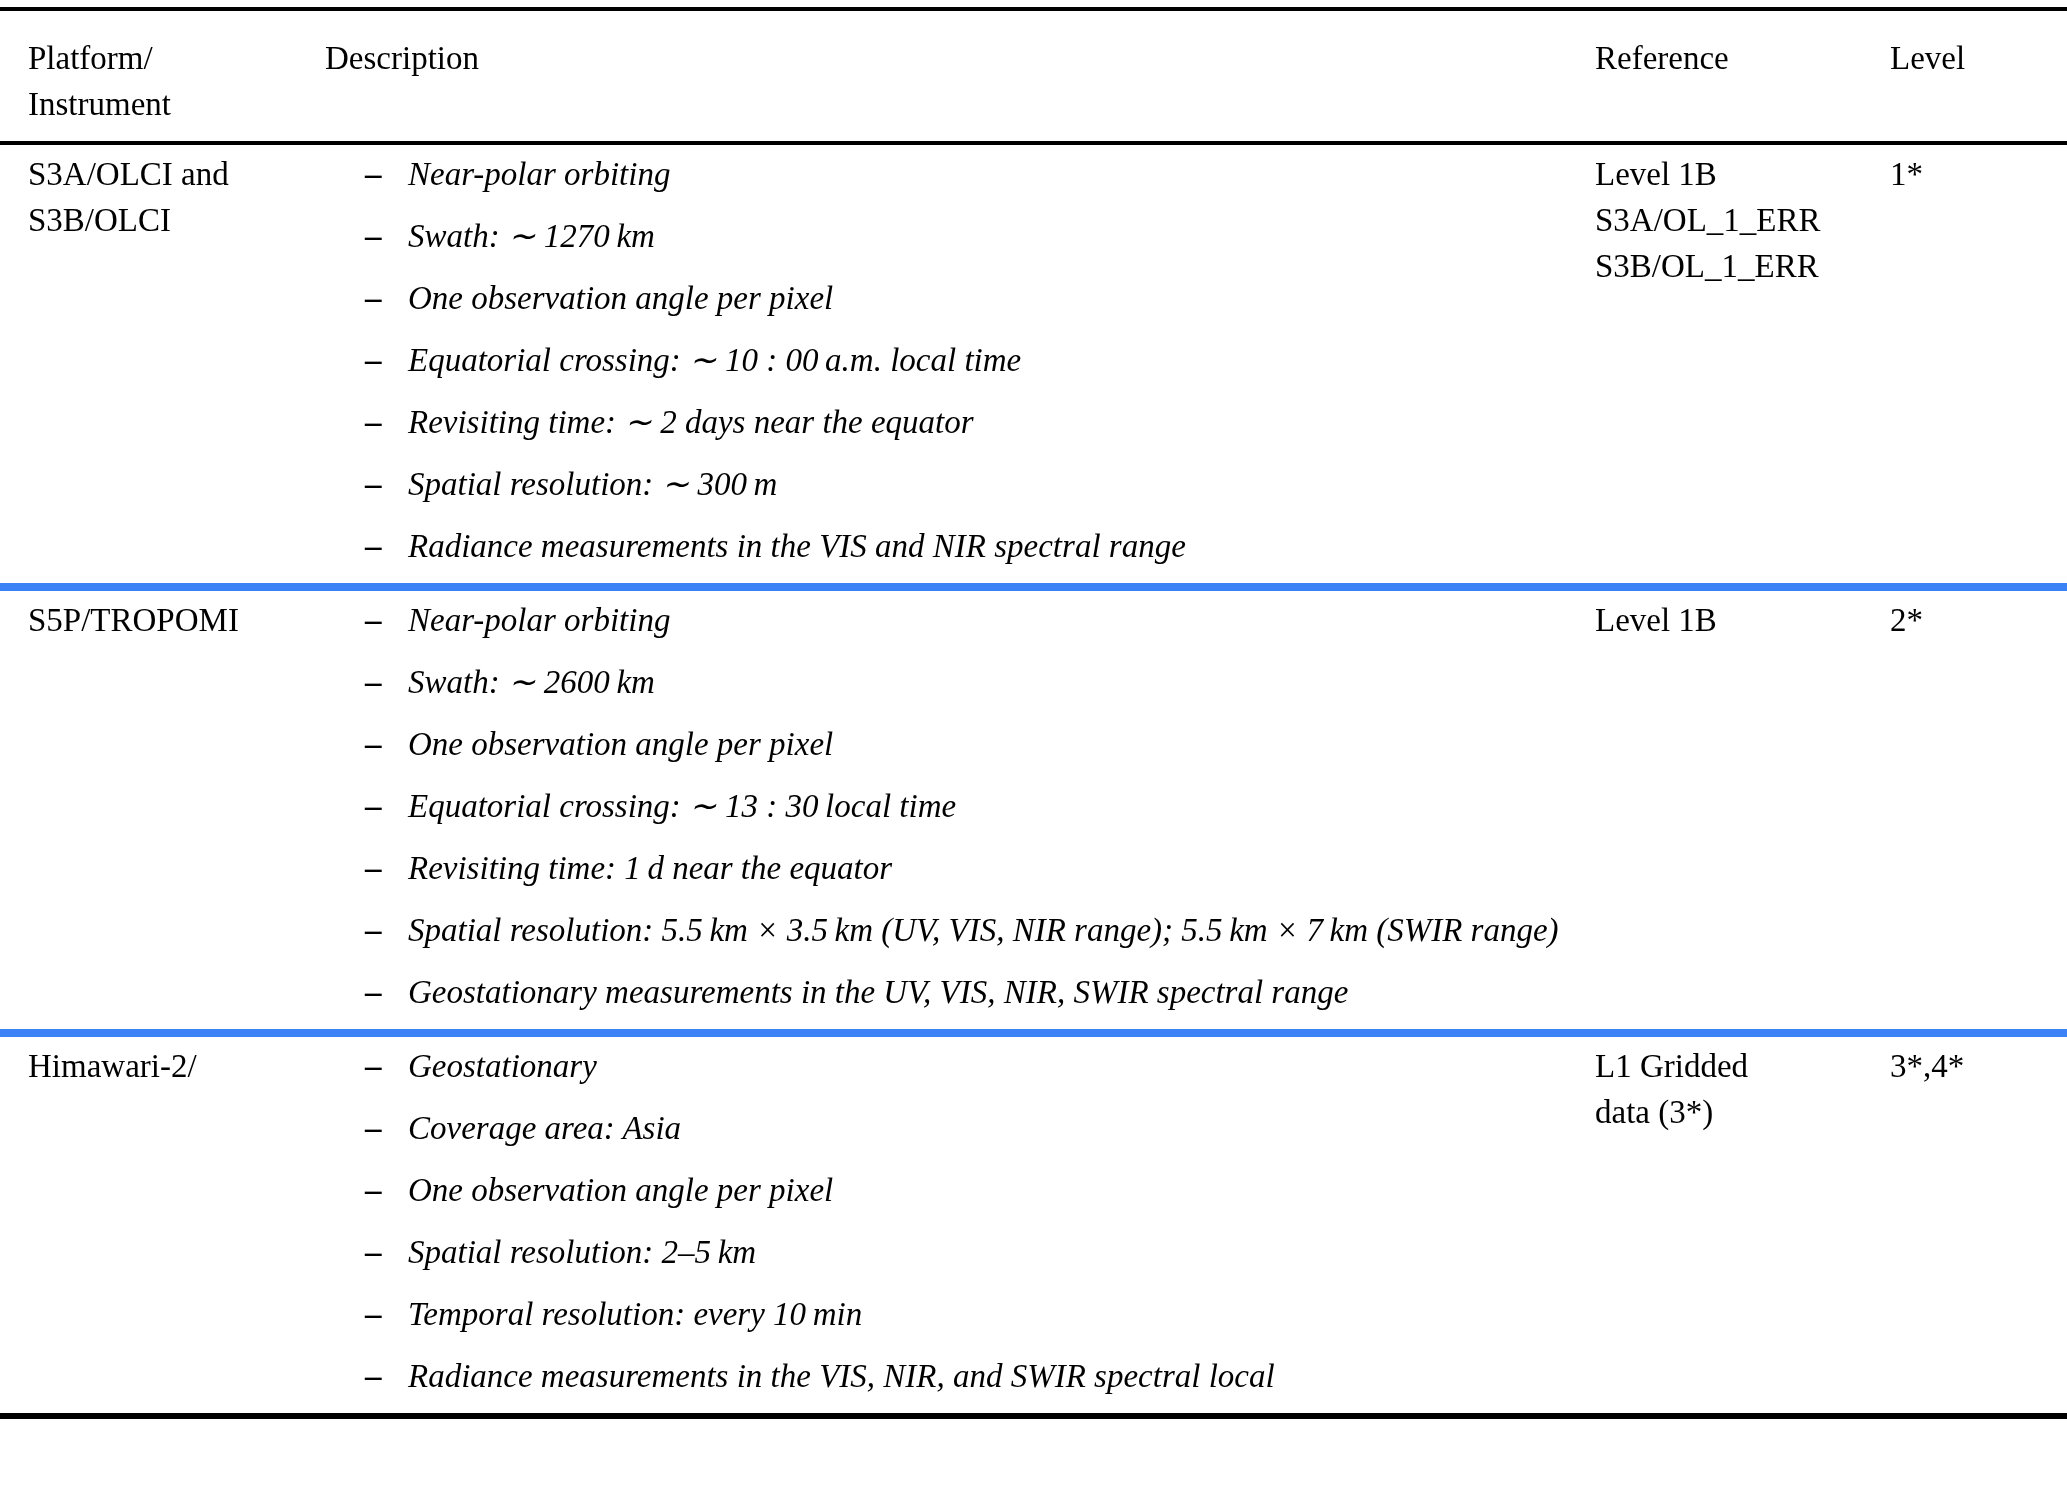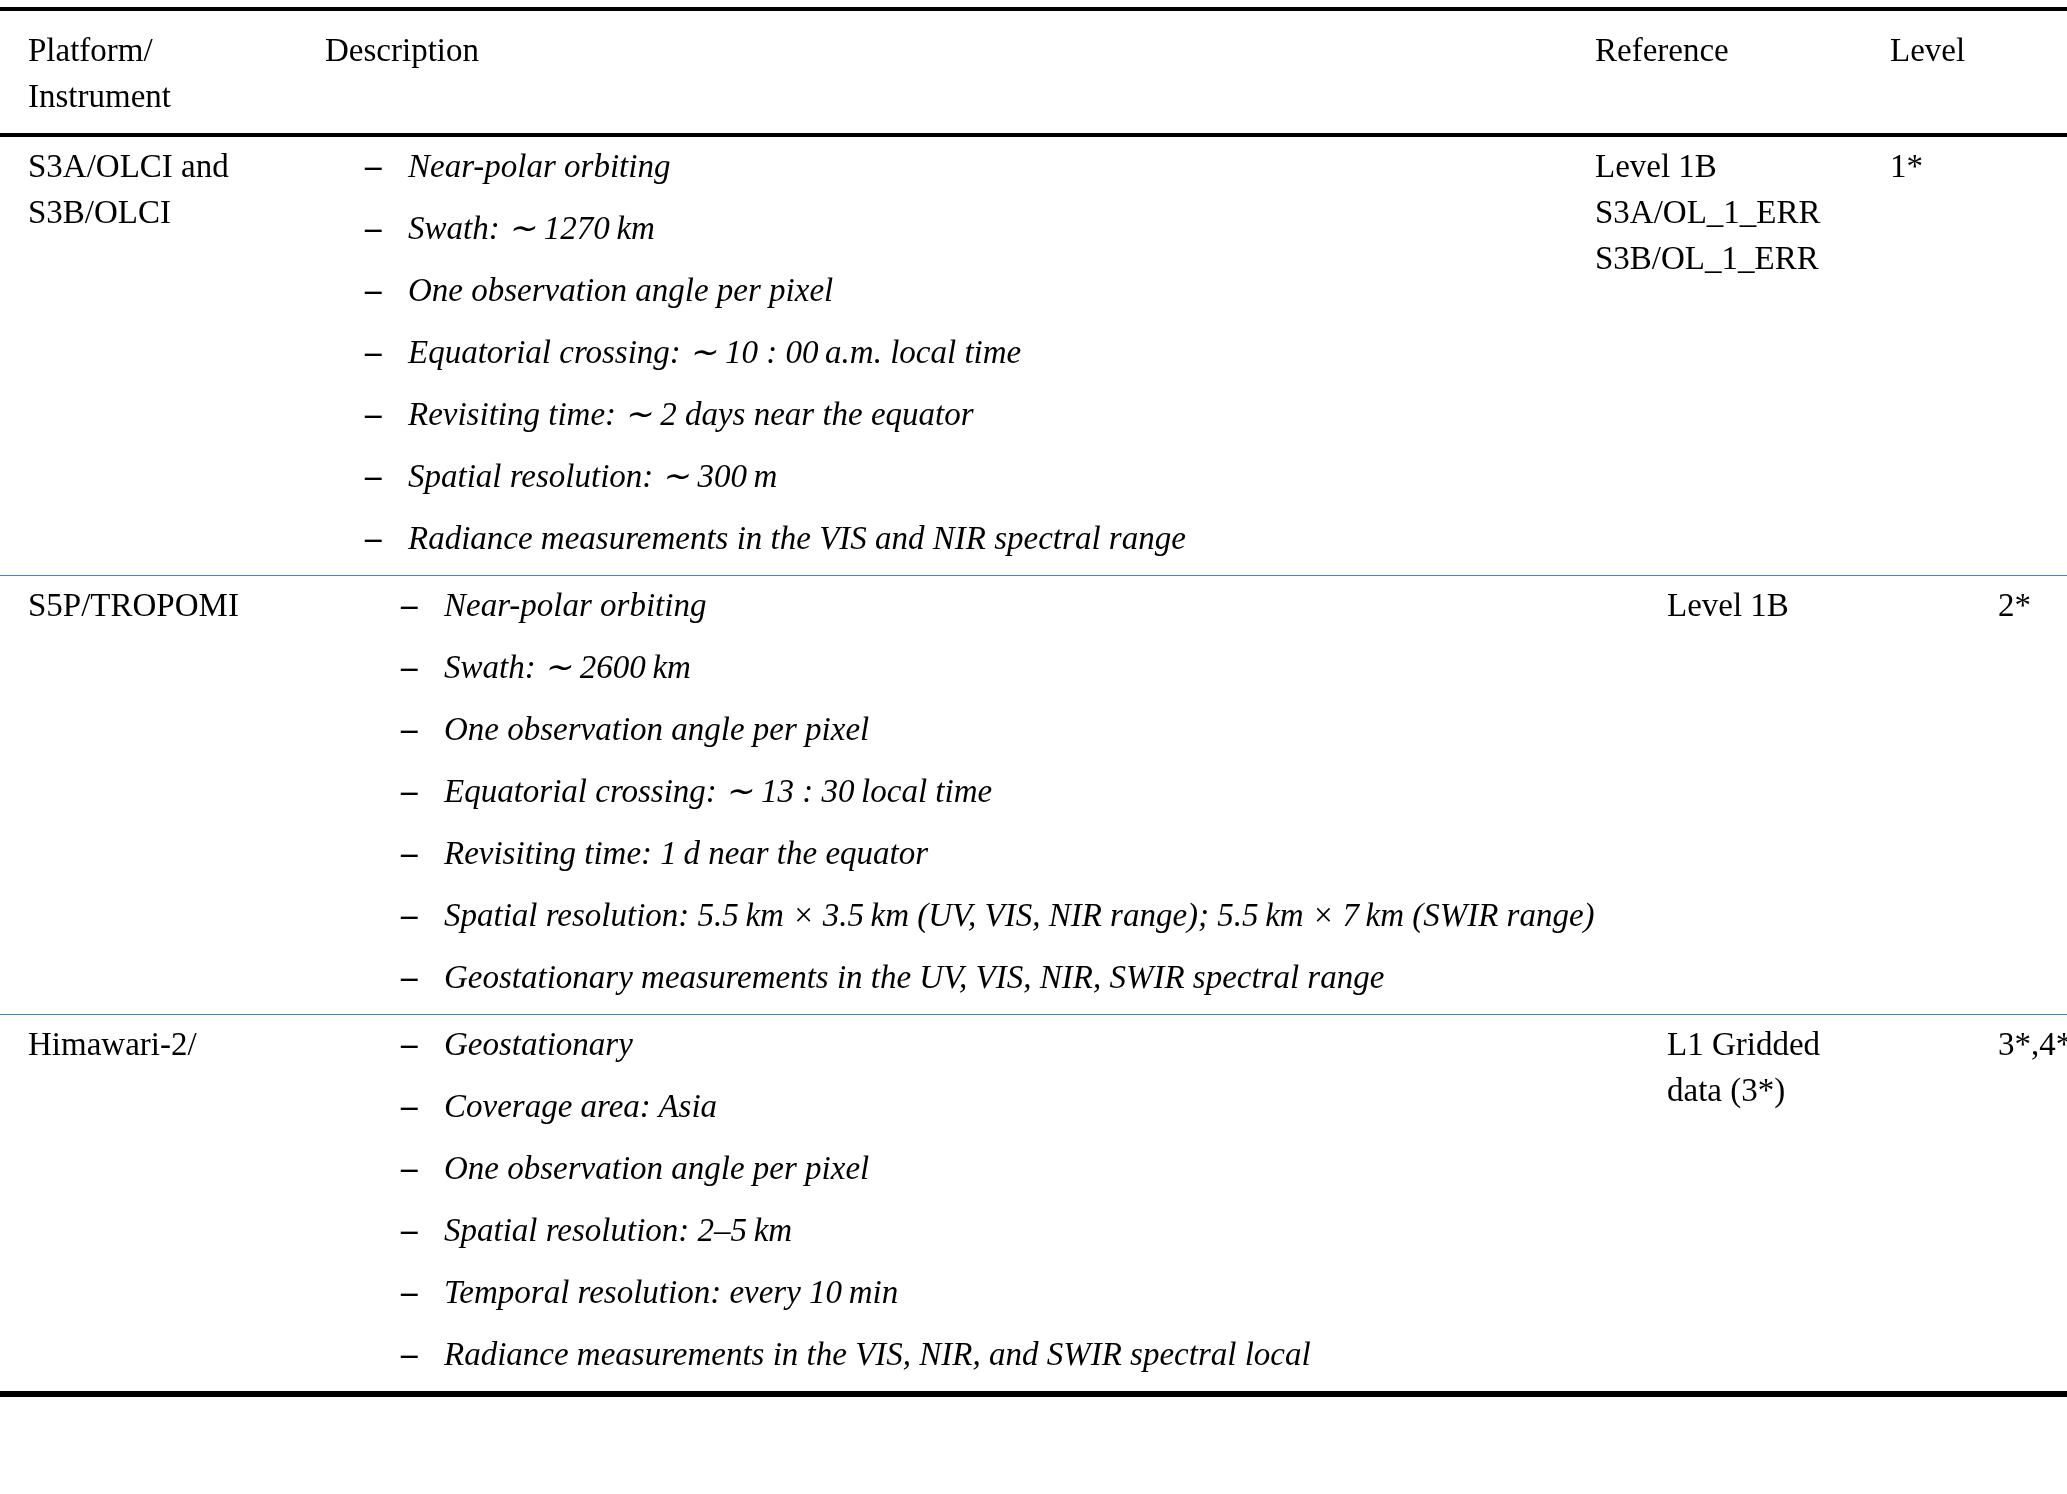--- a/index.html
+++ b/index.html
@@ -22,31 +22,30 @@
     border-top: 4px solid #000;
     border-bottom: 6px solid #000;
   }
   .thead, .trow {
     display: grid;
     grid-template-columns: 297px 1270px 295px 1fr;
     padding-left: 28px;
     padding-right: 10px;
   }
   .thead {
-    padding-top: 16px;
+    padding-top: 24px;
     padding-bottom: 14px;
     border-bottom: 4px solid #000;
   }
   .trow {
     padding-top: 6px;
     padding-bottom: 14px;
   }
   .trow + .trow {
-    border-top: 1px solid #3b82f6;
-    gap: 36px;
+    border-top: 8px solid #3b82f6;
   }
   .cell {
     line-height: 46px;
     vertical-align: top;
   }
   .cell .line { line-height: 46px; }
   ul.bullets {
     list-style: none;
     margin: 0;
     padding: 0 0 0 40px;

